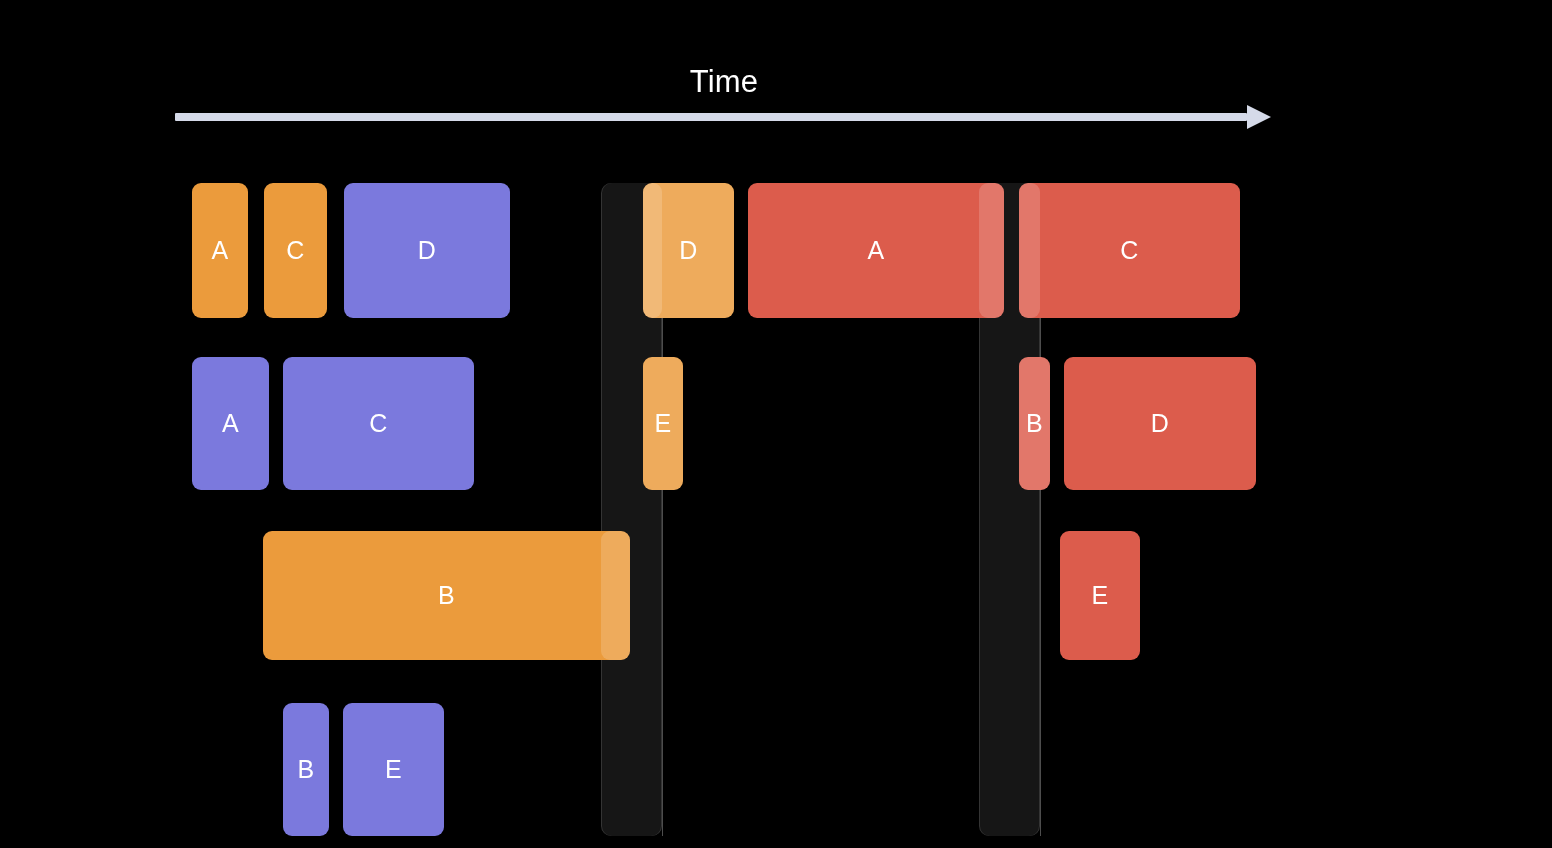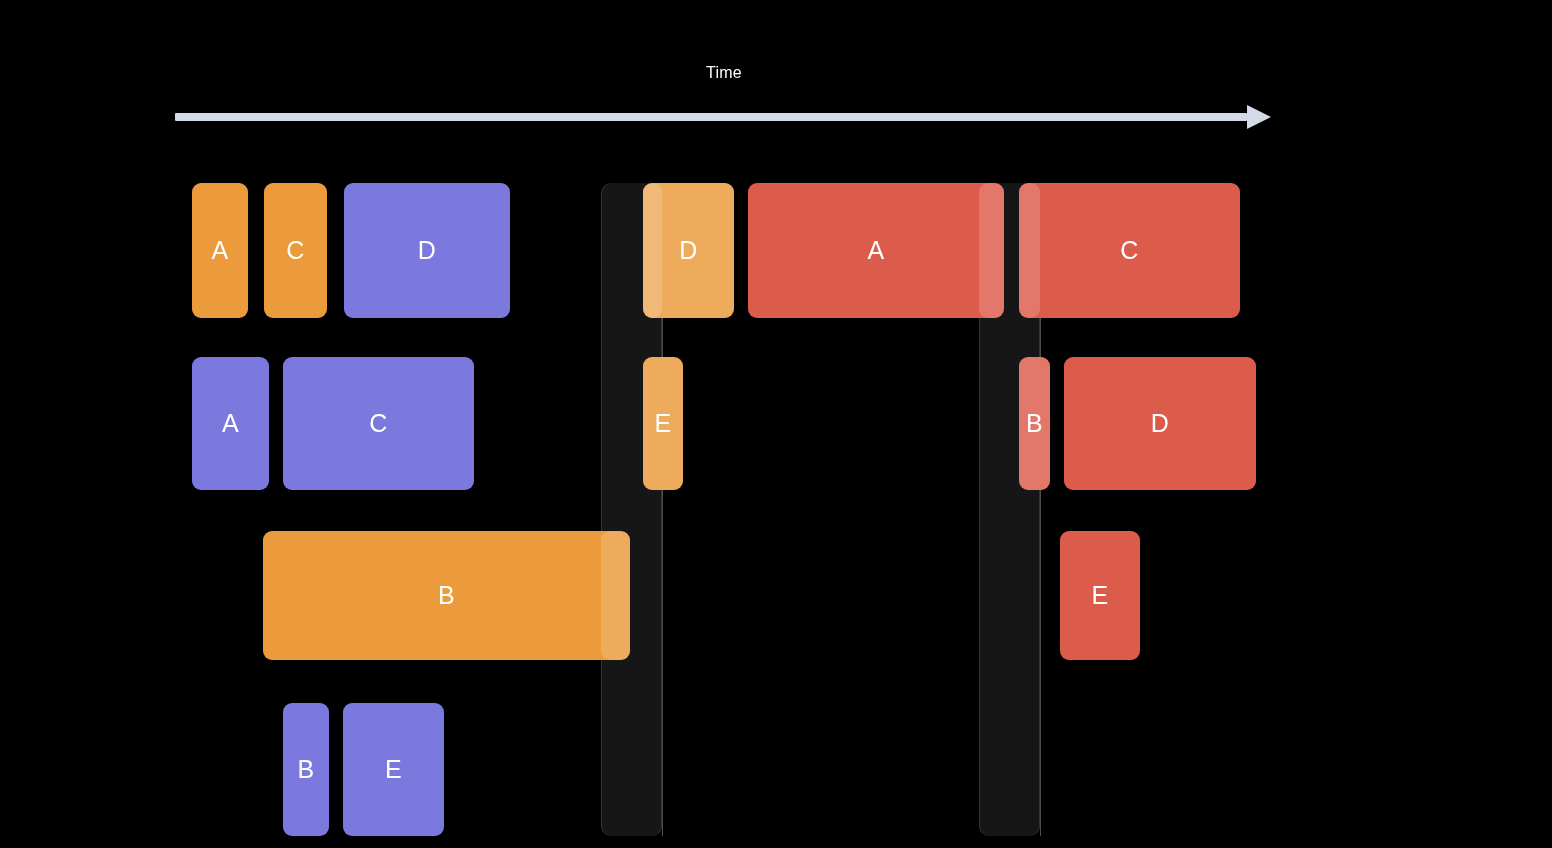--- a/index.html
+++ b/index.html
@@ -19,21 +19,21 @@
   #stage {
     position: absolute;
     inset: 0;
     background: #000000;
   }
 
   
   .axis-title {
     position: absolute;
     color: #ffffff;
-    font-size: 16px;
+    font-size: 31px;
     font-weight: 400;
     letter-spacing: 0.2px;
     white-space: nowrap;
     transform: translateX(-50%);
   }
   .axis-line {
     position: absolute;
     background: #d5dae9;
     border-radius: 1px;
   }

